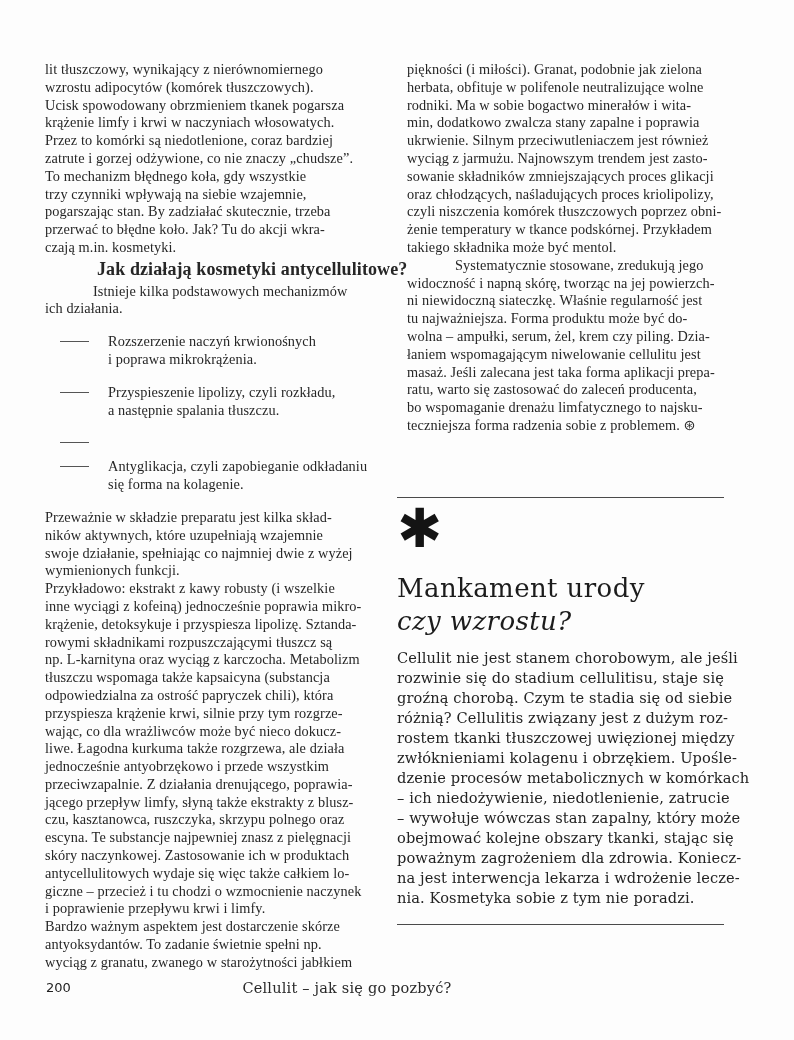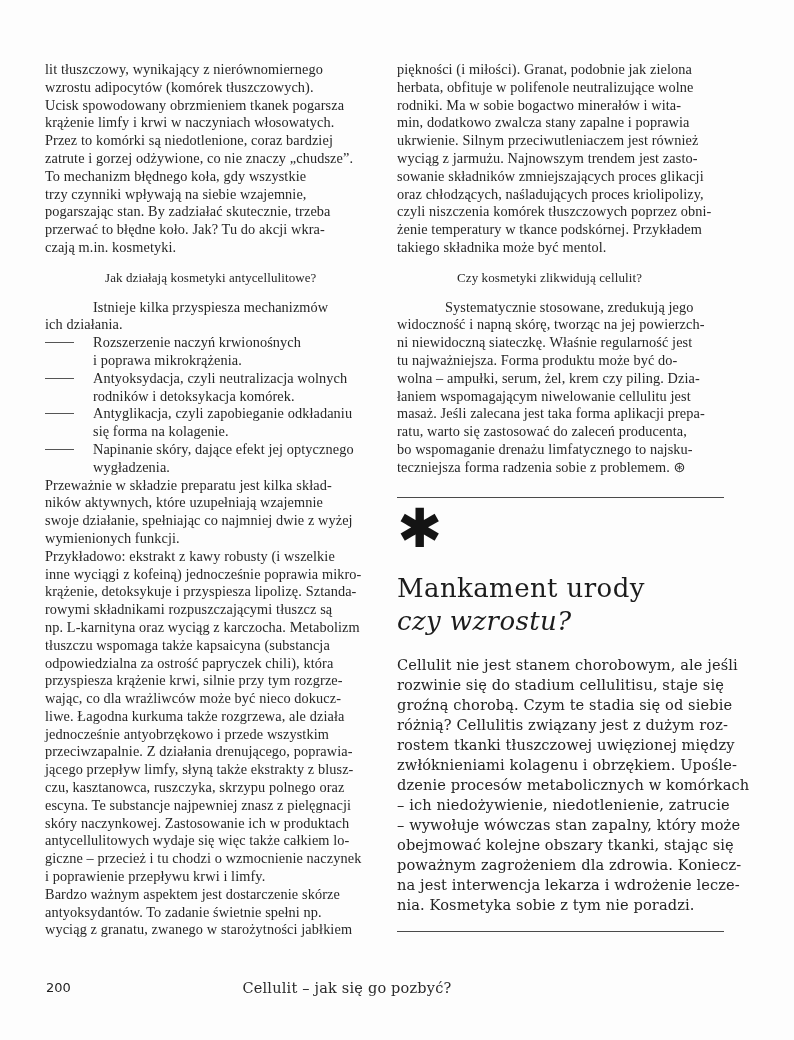--- a/index.html
+++ b/index.html
@@ -13,29 +13,29 @@
   }
   .page { position:absolute; inset:0; }
 
   
   .col {
     position:absolute; top:61px;
     font-size:14.3px; line-height:17.8px;
     letter-spacing:0.1px;
   }
   .col-left  { left:45px;  width:342px; }
-  .col-right { left:397px; width:345px; }
+  .col-right { left:407px; width:345px; }
   .para { white-space:pre; margin:0; }
   .para.indent { text-indent:48px; }
   .subhead {
-    font-weight:normal; text-indent:48px;
-    white-space:pre; margin:12px;
-    font-size:13px; line-height:17.8px;
+    font-weight:bold; text-indent:48px;
+    white-space:pre; margin:4px;
+    font-size:18px; line-height:17.8px;
   }
-  .mech-item { display:flex; align-items:flex-start; margin:0; }
+  .mech-item { display:flex; align-items:flex-start; margin:15px; }
   .mech-dash {
     flex:0 0 29px; height:0;
     border-top:1.1px solid #555;
     margin:8px 19px 0 0;
   }
   .mech-text { white-space:pre; }
 
   
   .sidebar-box { position:absolute; left:397px; top:497px; width:327px; }
   .rule { border:0; border-top:1.2px solid #4a4a4a; margin:0; width:100%; }
@@ -47,21 +47,21 @@
   .box-title {
     font-family:"DejaVu Serif", serif;
     font-size:26px; line-height:33px;
     color:#1c1c1c; margin-top:16px;
     letter-spacing:0.4px;
   }
   .box-title .t2 { font-style:italic; }
   .box-body {
     font-family:"DejaVu Serif", serif;
     font-size:14.6px; line-height:20px;
-    color:#232323; margin-top:17px;
+    color:#232323; margin-top:10px;
     white-space:pre; letter-spacing:0.1px;
   }
   .rule-bottom { margin-top:16px; }
 
   
   .footer-number {
     position:absolute; left:46px; top:980px;
     font-family:"DejaVu Sans", sans-serif;
     font-size:13px; color:#1e1e1e;
   }
@@ -83,43 +83,41 @@
 Ucisk spowodowany obrzmieniem tkanek pogarsza
 krążenie limfy i krwi w naczyniach włosowatych.
 Przez to komórki są niedotlenione, coraz bardziej
 zatrute i gorzej odżywione, co nie znaczy „chudsze”.
 To mechanizm błędnego koła, gdy wszystkie
 trzy czynniki wpływają na siebie wzajemnie,
 pogarszając stan. By zadziałać skutecznie, trzeba
 przerwać to błędne koło. Jak? Tu do akcji wkra-
 czają m.in. kosmetyki.</p>
     <p class="subhead">Jak działają kosmetyki antycellulitowe?</p>
-    <p class="para indent">Istnieje kilka przyspiesza mechanizmów
+    <p class="para indent">Istnieje kilka podstawowych mechanizmów
 ich działania.</p>
 
     <div>
       <div class="mech-item">
         <span class="mech-dash"></span>
         <span class="mech-text">Rozszerzenie naczyń krwionośnych
 i poprawa mikrokrążenia.</span>
       </div>
       <div class="mech-item">
         <span class="mech-dash"></span>
-        <span class="mech-text">Antyoksydacja, czyli neutralizacja wolnych
-rodników i detoksykacja komórek.</span>
+        <span class="mech-text">Przyspieszenie lipolizy, czyli rozkładu,
+a następnie spalania tłuszczu.</span>
+      </div>
+      <div class="mech-item">
+        <span class="mech-dash"></span>
       </div>
       <div class="mech-item">
         <span class="mech-dash"></span>
         <span class="mech-text">Antyglikacja, czyli zapobieganie odkładaniu
 się forma na kolagenie.</span>
-      </div>
-      <div class="mech-item">
-        <span class="mech-dash"></span>
-        <span class="mech-text">Napinanie skóry, dające efekt jej optycznego
-wygładzenia.</span>
       </div>
     </div>
 
     <p class="para">Przeważnie w składzie preparatu jest kilka skład-
 ników aktywnych, które uzupełniają wzajemnie
 swoje działanie, spełniając co najmniej dwie z wyżej
 wymienionych funkcji.
 Przykładowo: ekstrakt z kawy robusty (i wszelkie
 inne wyciągi z kofeiną) jednocześnie poprawia mikro-
 krążenie, detoksykuje i przyspiesza lipolizę. Sztanda-
@@ -149,21 +147,20 @@
 herbata, obfituje w polifenole neutralizujące wolne
 rodniki. Ma w sobie bogactwo minerałów i wita-
 min, dodatkowo zwalcza stany zapalne i poprawia
 ukrwienie. Silnym przeciwutleniaczem jest również
 wyciąg z jarmużu. Najnowszym trendem jest zasto-
 sowanie składników zmniejszających proces glikacji
 oraz chłodzących, naśladujących proces kriolipolizy,
 czyli niszczenia komórek tłuszczowych poprzez obni-
 żenie temperatury w tkance podskórnej. Przykładem
 takiego składnika może być mentol.</p>
-    <p class="subhead">Czy kosmetyki zlikwidują cellulit?</p>
     <p class="para indent">Systematycznie stosowane, zredukują jego
 widoczność i napną skórę, tworząc na jej powierzch-
 ni niewidoczną siateczkę. Właśnie regularność jest
 tu najważniejsza. Forma produktu może być do-
 wolna – ampułki, serum, żel, krem czy piling. Dzia-
 łaniem wspomagającym niwelowanie cellulitu jest
 masaż. Jeśli zalecana jest taka forma aplikacji prepa-
 ratu, warto się zastosować do zaleceń producenta,
 bo wspomaganie drenażu limfatycznego to najsku-
 teczniejsza forma radzenia sobie z problemem. ⊛</p>

